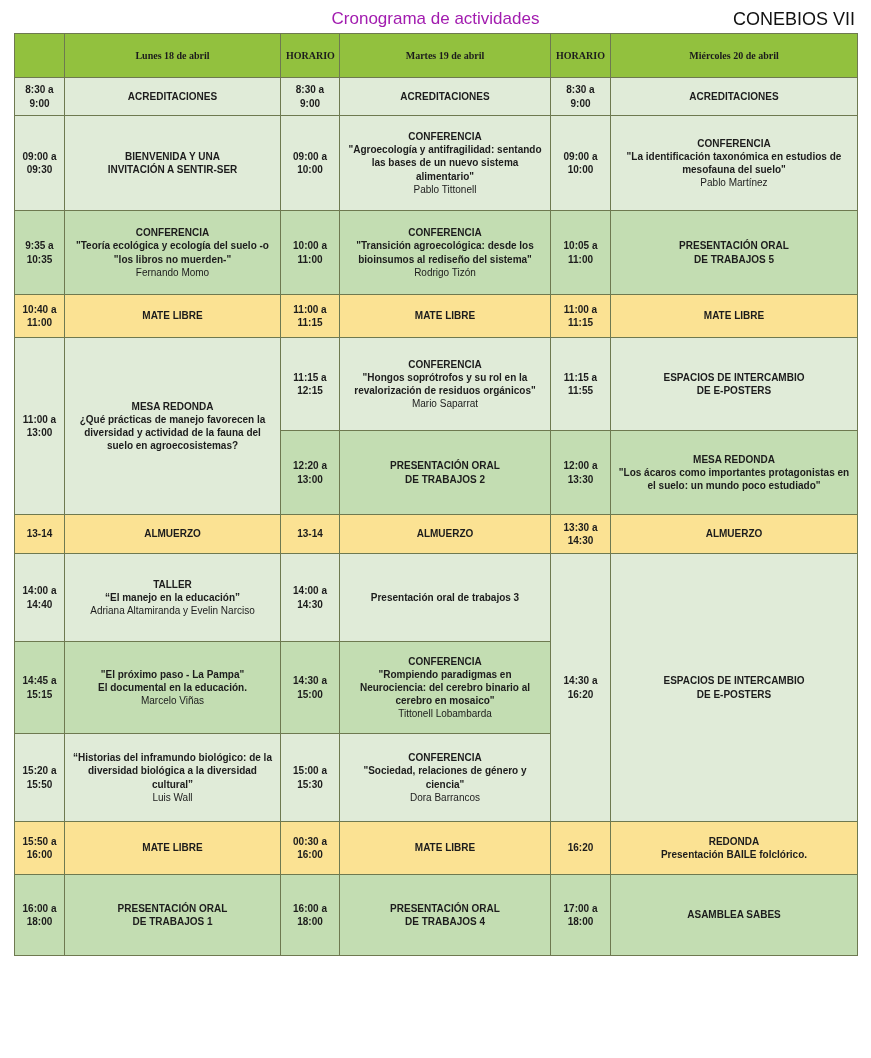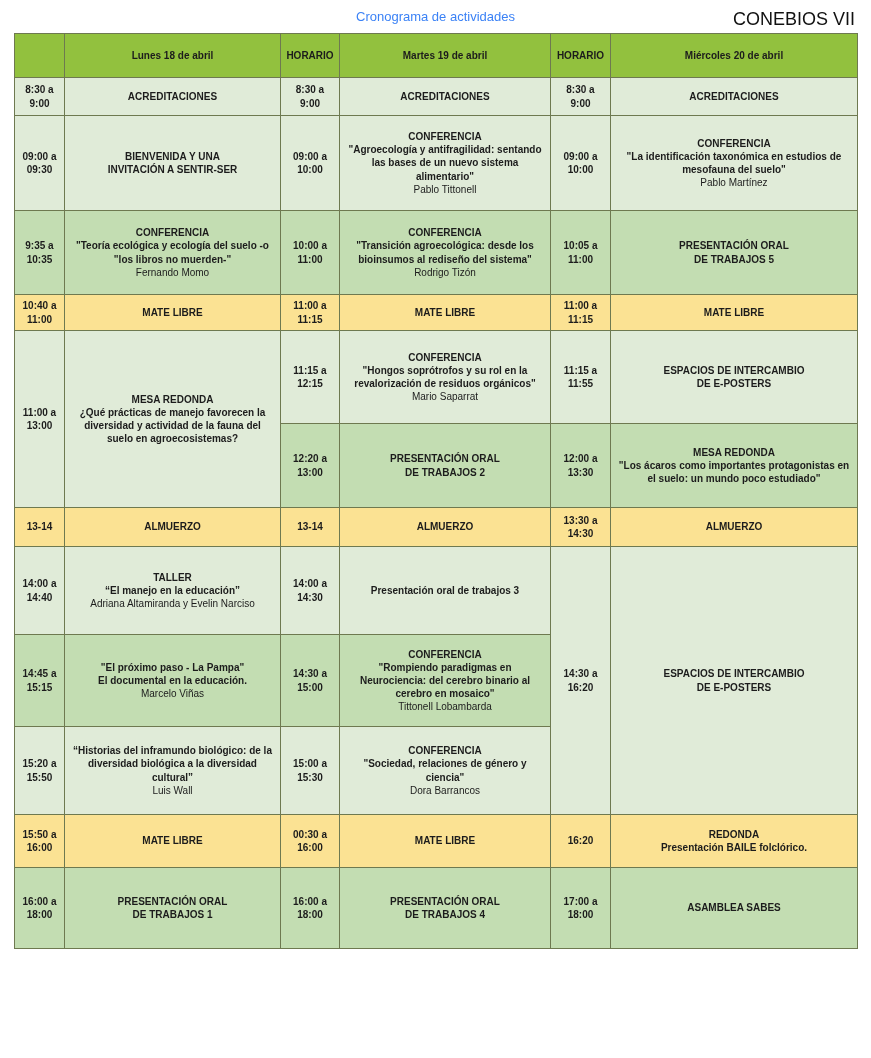--- a/index.html
+++ b/index.html
@@ -3,38 +3,38 @@
 <meta charset="utf-8">
 <style>
   html,body{margin:0;padding:0;}
   body{
     width:871px;height:1058px;background:#ffffff;overflow:hidden;
     font-family:"Liberation Sans", sans-serif;color:#1c1c1c;
   }
   .titlebar{position:relative;height:33px;}
   .page-title{
     position:absolute;left:0;right:0;top:9px;text-align:center;
-    font-size:13px;color:#3b82f6;
+    font-size:17px;color:#a21caf;
   }
   .event-title{
     position:absolute;right:16px;top:9px;font-size:18px;color:#111;
   }
   table.sched{
     border-collapse:collapse;table-layout:fixed;
     margin-left:14px;width:843px;
   }
   table.sched td{
     border:1px solid #6e7950;
     text-align:center;vertical-align:middle;
     padding:2px 5px;
     font-size:10px;font-weight:bold;line-height:1.32;color:#1c1c1c;
   }
   td .ln{white-space:pre-line;}
   td.time{white-space:pre-line;padding:1px 1px;}
-  td.head{background:#92c13e;font-size:11px;color:#101400;}
+  td.head{background:#92c13e;font-size:11px;color:#101400;font-family:Liberation Serif, serif;}
   td.light{background:#e0ebd8;}
   td.medium{background:#c3ddb2;}
   td.yellow{background:#fbe293;}
   .speaker{font-weight:normal;}
 </style>
 </head>
 <body>
 
 <div class="titlebar">
   <div class="page-title">Cronograma de actividades</div>
@@ -110,21 +110,21 @@
       <div class="ln speaker">Rodrigo Tizón</div>
     </td>
     <td class="medium time">10:05 a
 11:00</td>
     <td class="medium">
       <div class="ln">PRESENTACIÓN ORAL
 DE TRABAJOS 5</div>
     </td>
   </tr>
 
-  <tr style="height:36px">
+  <tr style="height:43px">
     <td class="yellow time">10:40 a
 11:00</td>
     <td class="yellow">MATE LIBRE</td>
     <td class="yellow time">11:00 a
 11:15</td>
     <td class="yellow">MATE LIBRE</td>
     <td class="yellow time">11:00 a
 11:15</td>
     <td class="yellow">MATE LIBRE</td>
   </tr>

